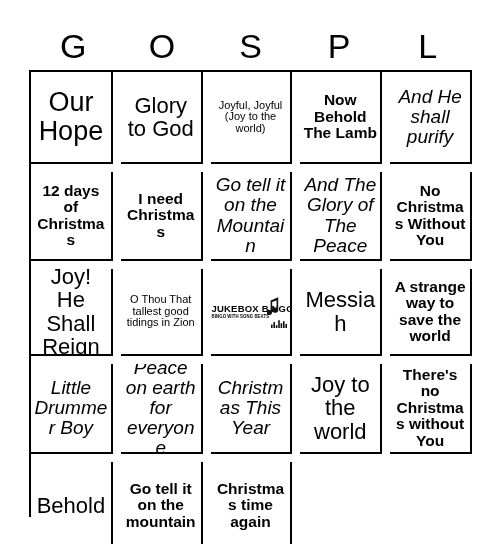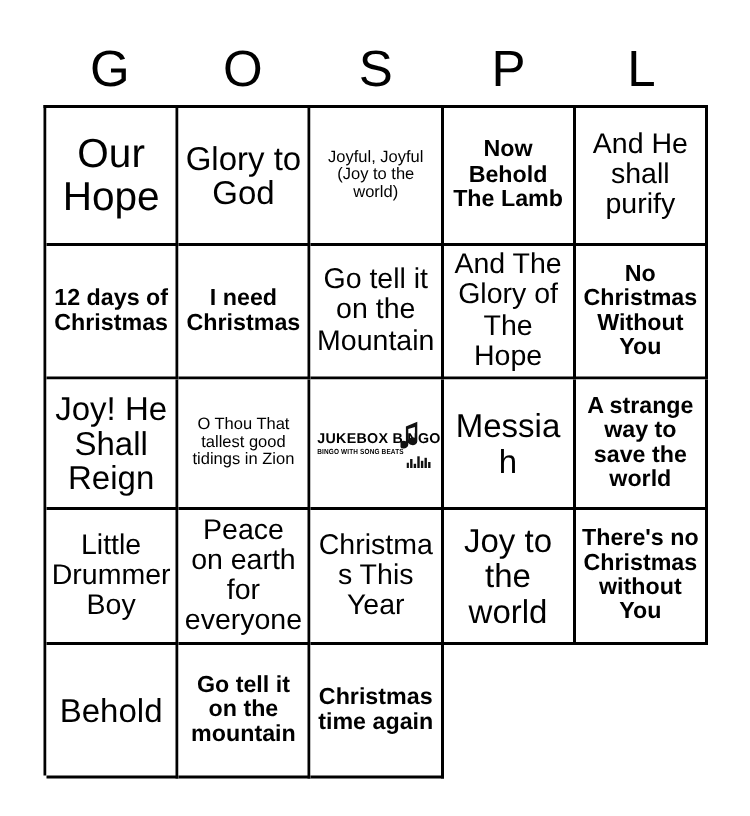--- a/index.html
+++ b/index.html
@@ -50,20 +50,21 @@
     top: 70px;
     width: 443px;
     height: 447px;
     display: grid;
     grid-template-columns: repeat(5, 1fr);
     grid-template-rows: 92px 89px 87px 90px 89px;
     border-left: 2px solid #000000;
     border-top: 2px solid #000000;
     box-sizing: border-box;
     background: #ffffff;
+    gap: 8px;
   }
 
   .cell {
     border-right: 2px solid #000000;
     border-bottom: 2px solid #000000;
     box-sizing: border-box;
     display: flex;
     align-items: center;
     justify-content: center;
     text-align: center;
@@ -74,21 +75,21 @@
   .cell-text {
     display: block;
     width: 100%;
     line-height: 1.06;
     word-wrap: break-word;
   }
 
   
   .fs-xl  { font-size: 27px; }
   .fs-lg  { font-size: 22px; }
-  .fs-md  { font-size: 19px; }
+  .fs-md  { font-size: 19px; font-style: italic; }
   .fs-sm  { font-size: 15.5px; font-weight: bold; }
   .fs-xs  { font-size: 11px; }
 
   
   .free-cell { padding: 0; }
   #free-logo {
     width: 100%;
     height: 100%;
     display: flex;
     align-items: center;
@@ -172,21 +173,21 @@
     <div class="cell">
         <span class="cell-text fs-sm">12 days of Christmas</span>
       </div>
     <div class="cell">
         <span class="cell-text fs-sm">I need Christmas</span>
       </div>
     <div class="cell">
         <span class="cell-text fs-md">Go tell it on the Mountain</span>
       </div>
     <div class="cell">
-        <span class="cell-text fs-md">And The Glory of The Hope</span>
+        <span class="cell-text fs-md">And The Glory of The Peace</span>
       </div>
     <div class="cell">
         <span class="cell-text fs-sm">No Christmas Without You</span>
       </div>
 
     <div class="cell">
         <span class="cell-text fs-lg">Joy! He Shall Reign</span>
       </div>
     <div class="cell">
         <span class="cell-text fs-xs">O Thou That tallest good tidings in Zion</span>

